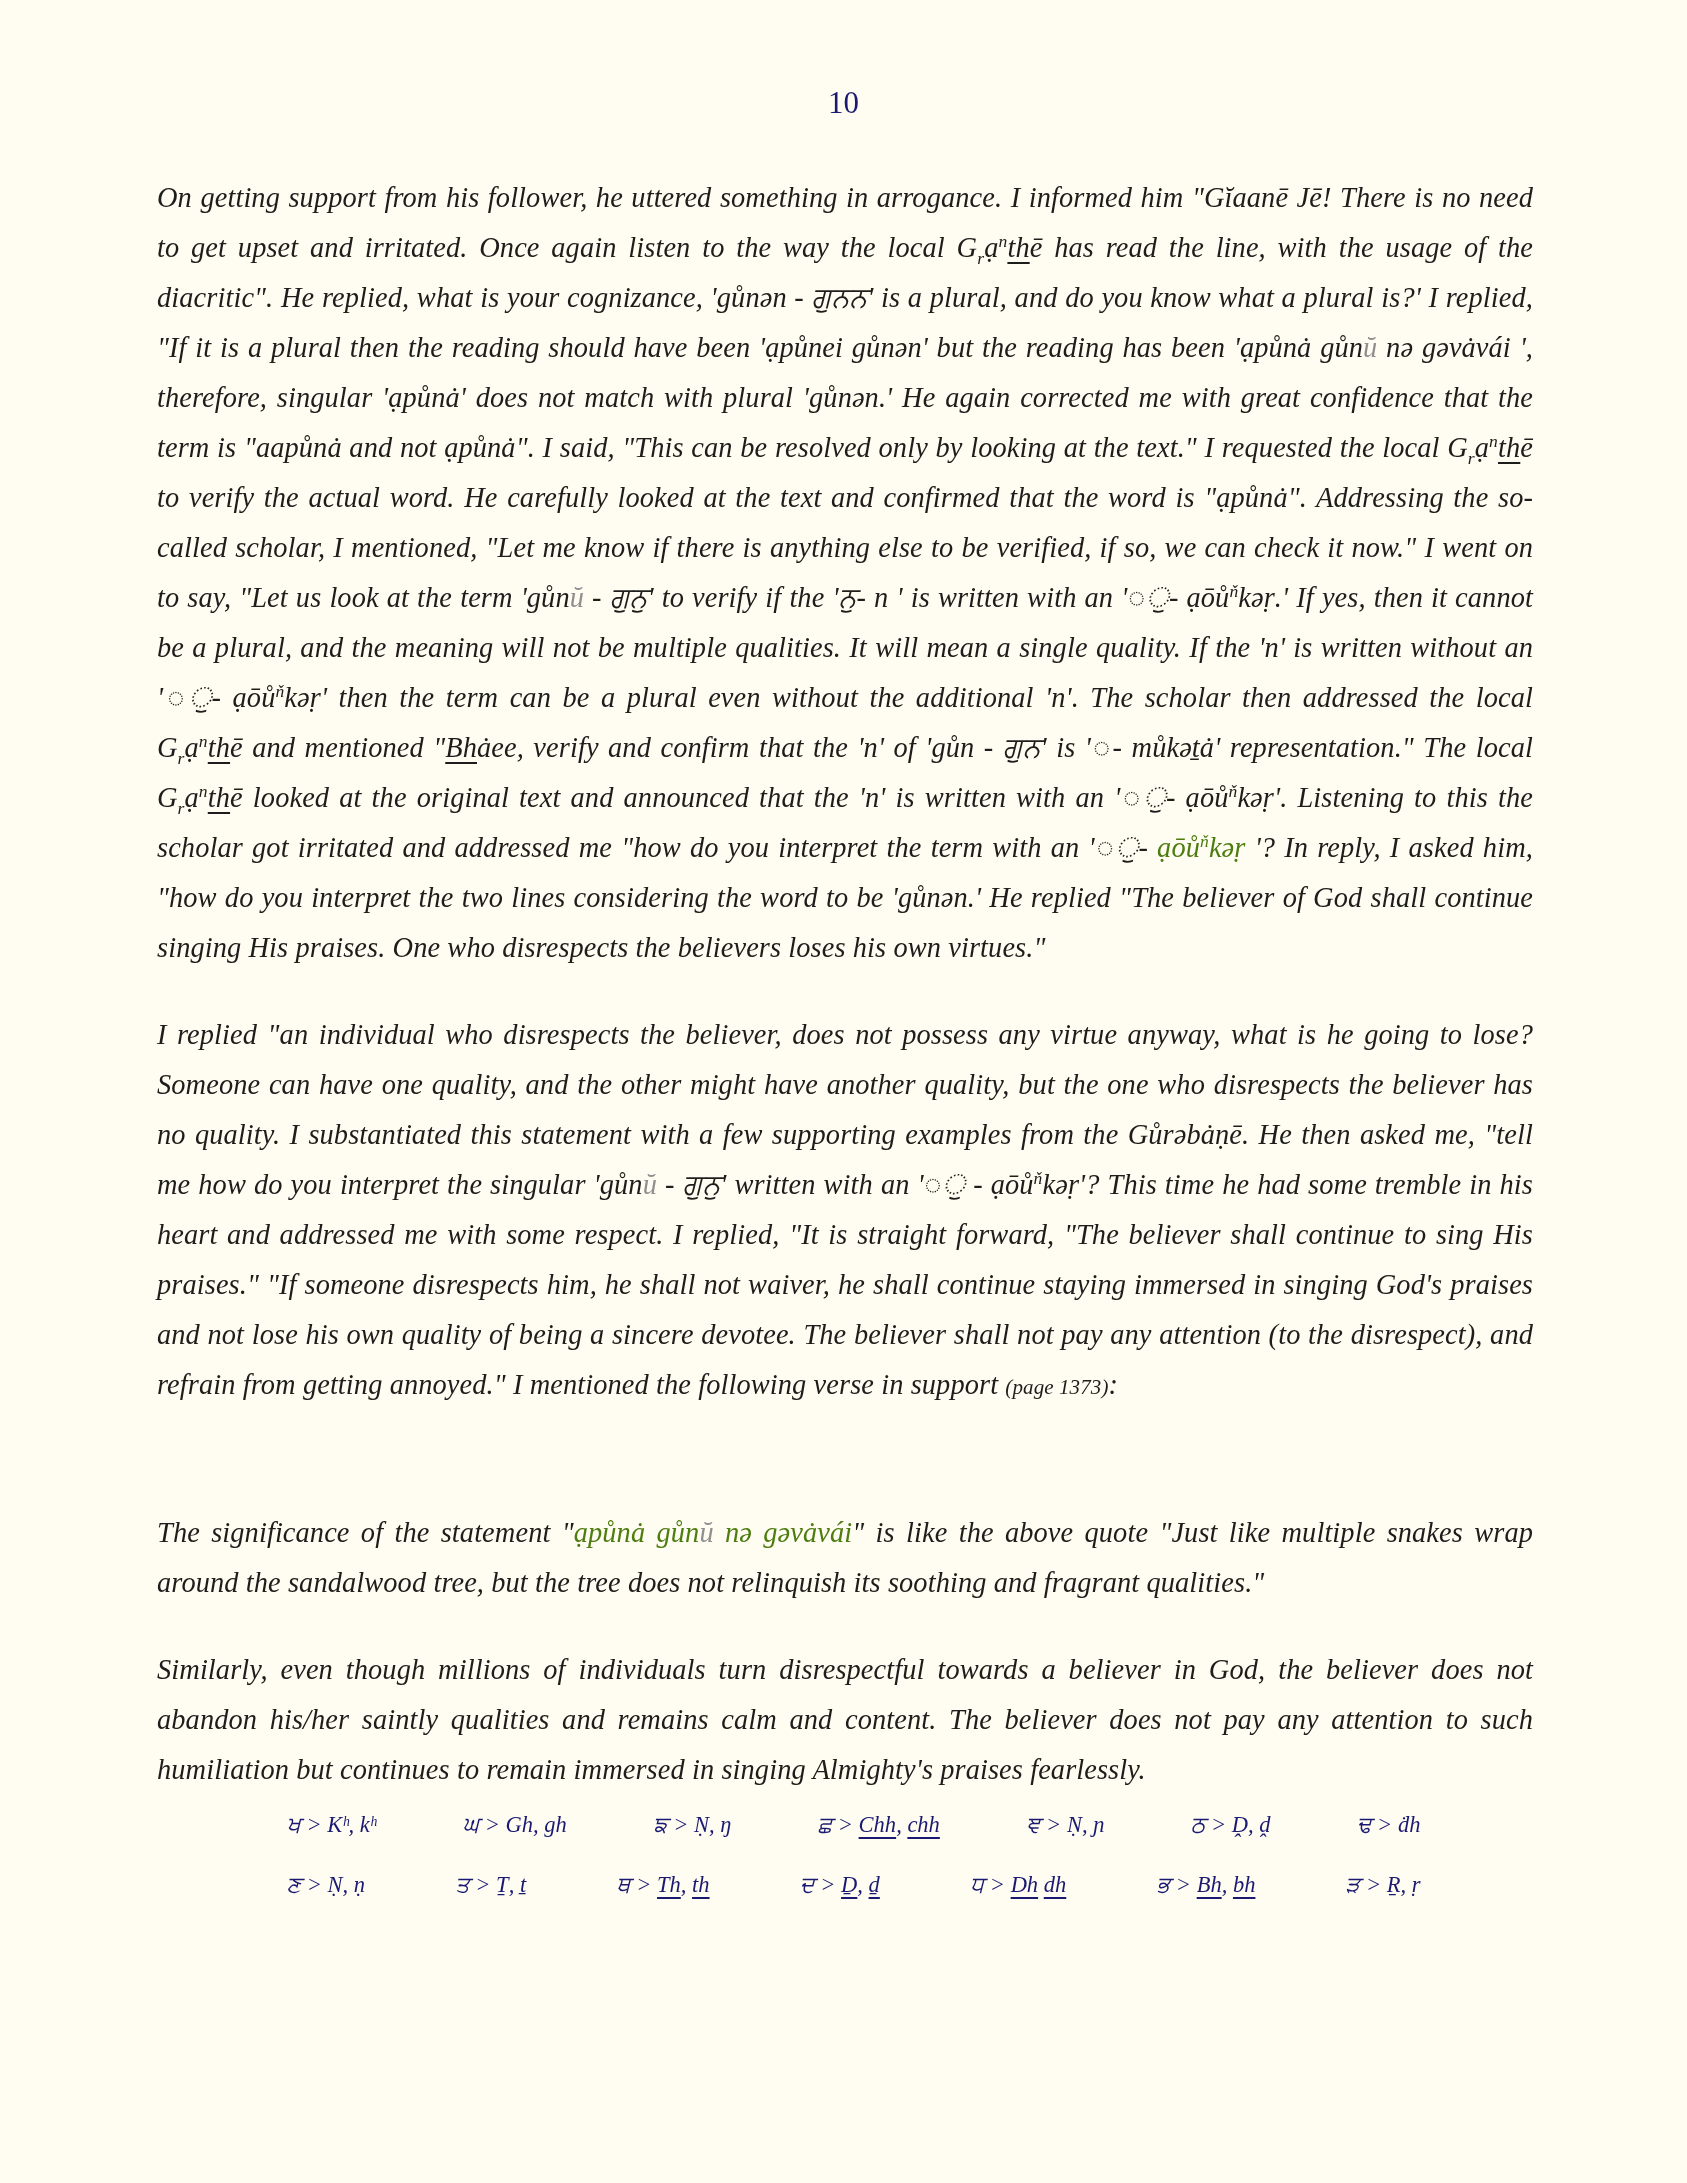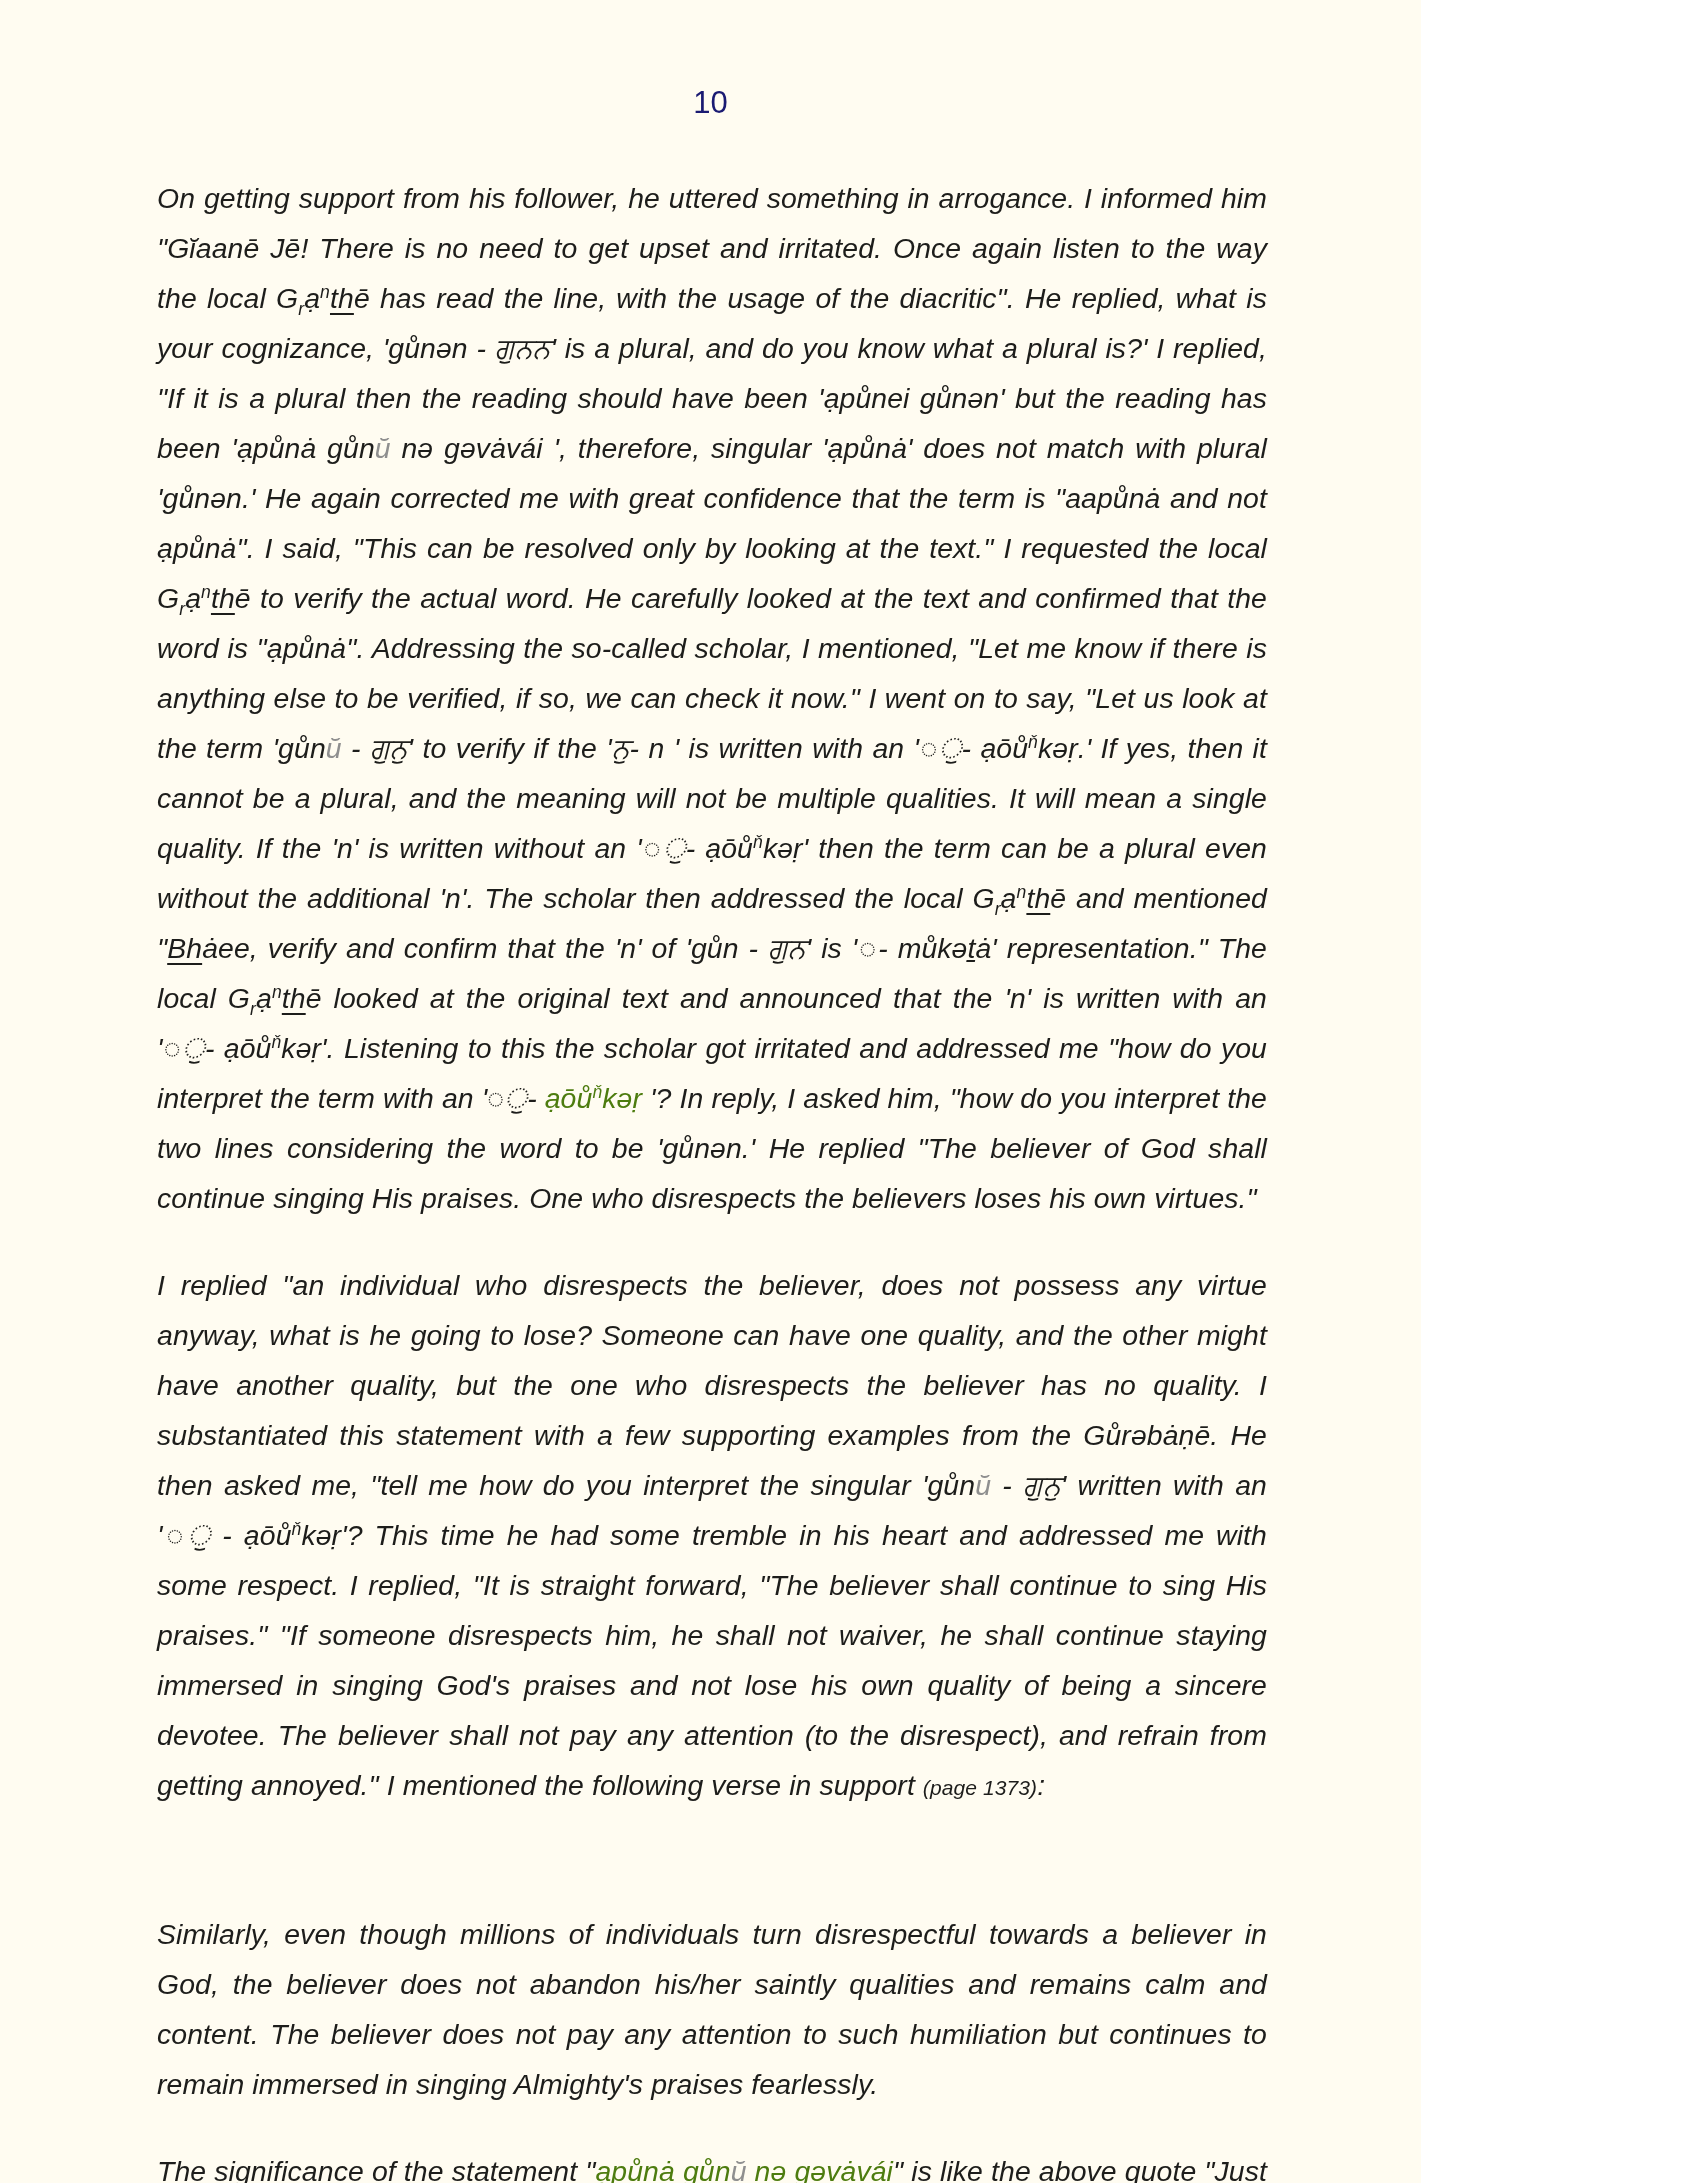--- a/index.html
+++ b/index.html
@@ -1,20 +1,20 @@
 <!DOCTYPE html>
 <html style="font-size:10.6px"><head>
 <meta charset="utf-8">
 <style>
   html,body{margin:0;padding:0;}
   .page{
     position:relative;
-    width:1421px;height:2183px;
+    width:1687px;height:2183px;
     background:#FFFCF1;
-    font-family:Liberation Sans, sans-serif;
+    font-family:Liberation Serif, serif;
     font-style:italic;
     color:#1D1D1B;
     overflow:hidden;
     box-sizing:border-box;
   }
   .pagenum{
     padding-top:85px;
     text-align:center;
     font-style:normal;
     font-size:31px;
@@ -71,23 +71,23 @@
 
     <p class="para"><span>I replied "an individual who disrespects the believer, does not possess any virtue anyway, what is he going to lose? Someone can have one quality, and the other might have another quality, but the one who disrespects the believer has no quality. I substantiated this statement with a few supporting examples from the Gůrəbȧṇē. He then asked me, "tell me how do you interpret the singular 'gůn</span><span class="g">ŭ</span><span> - </span><span class="gur">ਗੁਨੁ</span><span>' written with an '</span><span class="gur">◌ੁ</span><span>  - ạōů</span><span class="sup">ň</span><span>kəṛ'? This time he had some tremble in his heart and addressed me with some respect. I replied, "It is straight forward, "The believer shall continue to sing His praises." "If someone disrespects him, he shall not waiver, he shall continue staying immersed in singing God's praises and not lose his own quality of being a sincere devotee. The believer shall not pay any attention (to the disrespect), and refrain from getting annoyed." I mentioned the following verse in support </span><span class="sm">(page 1373)</span><span>:</span></p>
 
     <div class="verse">
       <div class="stanza">
       </div>
       <div class="stanza">
       </div>
     </div>
 
+    <p class="para"><span>The significance of the statement "</span><span class="b">ạpůnȧ gůn</span><span class="g">ŭ</span><span class="b"> nə gəvȧvái</span><span>"  is like the above quote "Just like multiple snakes wrap around the sandalwood tree, but the tree does not relinquish its soothing and fragrant qualities."</span></p>
+
     <p class="para"><span>Similarly, even though millions of individuals turn disrespectful towards a believer in God, the believer does not abandon his/her saintly qualities and remains calm and content. The believer does not pay any attention to such humiliation but continues to remain immersed in singing Almighty's praises fearlessly.</span></p>
-
-    <p class="para"><span>The significance of the statement "</span><span class="b">ạpůnȧ gůn</span><span class="g">ŭ</span><span class="b"> nə gəvȧvái</span><span>"  is like the above quote "Just like multiple snakes wrap around the sandalwood tree, but the tree does not relinquish its soothing and fragrant qualities."</span></p>
 
     <div class="keys">
       <div class="keyrow">
         <span class="keyitem"><span>ਖ &gt; Kʰ, kʰ</span></span>
         <span class="keyitem"><span>ਘ &gt; Gh, gh</span></span>
         <span class="keyitem"><span>ਙ &gt; Ṇ, ŋ</span></span>
         <span class="keyitem"><span>ਛ &gt; </span><span class="u">Chh</span><span>, </span><span class="u">chh</span></span>
         <span class="keyitem"><span>ਞ &gt; Ṇ, ɲ</span></span>
         <span class="keyitem"><span>ਠ &gt; Ḓ, ḓ</span></span>
         <span class="keyitem"><span>ਢ &gt; ḋh</span></span>

